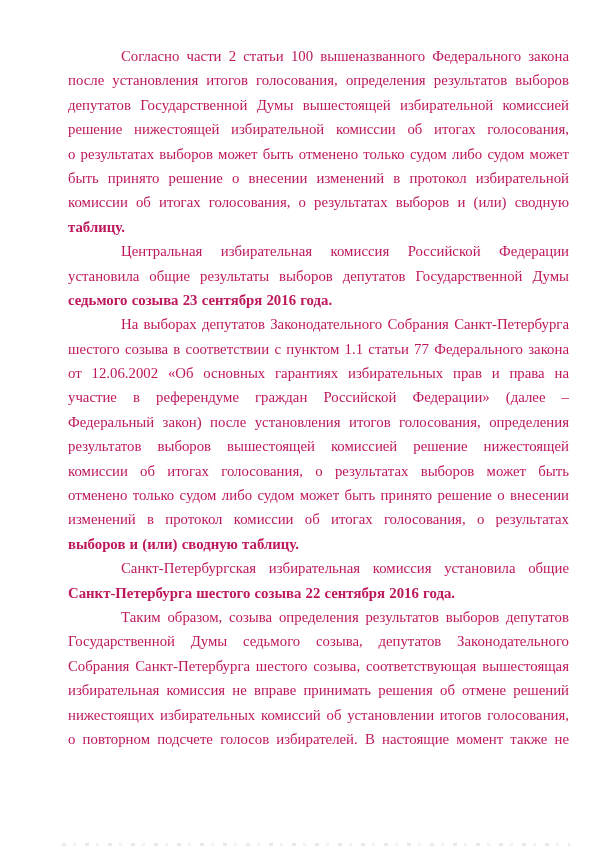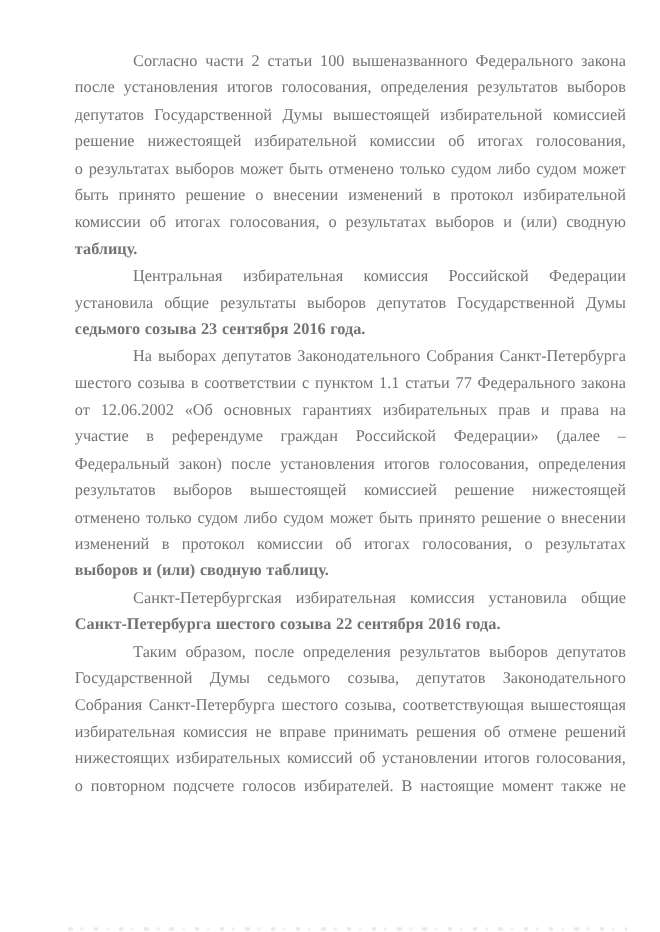--- a/index.html
+++ b/index.html
@@ -56,21 +56,21 @@
       rgba(0, 0, 0, 0) 4px, rgba(0, 0, 0, 0) 11px,
       rgba(40, 40, 40, 0.06) 11px, rgba(40, 40, 40, 0.06) 14px,
       rgba(0, 0, 0, 0) 14px, rgba(0, 0, 0, 0) 23px
     );
   }
 </style>
 </head>
 <body>
 
 <div class="page">
-  <div class="text-block" id="doc-body" style="color: #737373;">
+  <div class="text-block" id="doc-body" style="color: #be185d;">
       <div class="paragraph">
         <div class="line first">Согласно части 2 статьи 100 вышеназванного Федерального закона</div>
         <div class="line">после установления итогов голосования, определения результатов выборов</div>
         <div class="line">депутатов Государственной Думы вышестоящей избирательной комиссией</div>
         <div class="line">решение нижестоящей избирательной комиссии об итогах голосования,</div>
         <div class="line">о результатах выборов может быть отменено только судом либо судом может</div>
         <div class="line">быть принято решение о внесении изменений в протокол избирательной</div>
         <div class="line">комиссии об итогах голосования, о результатах выборов и (или) сводную</div>
         <div class="line lastline">таблицу.</div>
       </div>
@@ -79,30 +79,31 @@
         <div class="line">установила общие результаты выборов депутатов Государственной Думы</div>
         <div class="line lastline">седьмого созыва 23 сентября 2016 года.</div>
       </div>
       <div class="paragraph">
         <div class="line first">На выборах депутатов Законодательного Собрания Санкт-Петербурга</div>
         <div class="line">шестого созыва в соответствии с пунктом 1.1 статьи 77 Федерального закона</div>
         <div class="line">от 12.06.2002 «Об основных гарантиях избирательных прав и права на</div>
         <div class="line">участие в референдуме граждан Российской Федерации» (далее –</div>
         <div class="line">Федеральный закон) после установления итогов голосования, определения</div>
         <div class="line">результатов выборов вышестоящей комиссией решение нижестоящей</div>
+        <div class="line">комиссии об итогах голосования, о результатах выборов может быть</div>
         <div class="line">отменено только судом либо судом может быть принято решение о внесении</div>
         <div class="line">изменений в протокол комиссии об итогах голосования, о результатах</div>
         <div class="line lastline">выборов и (или) сводную таблицу.</div>
       </div>
       <div class="paragraph">
         <div class="line first">Санкт-Петербургская избирательная комиссия установила общие</div>
         <div class="line lastline">Санкт-Петербурга шестого созыва 22 сентября 2016 года.</div>
       </div>
       <div class="paragraph">
-        <div class="line first">Таким образом, после определения результатов выборов депутатов</div>
+        <div class="line first">Таким образом, созыва определения результатов выборов депутатов</div>
         <div class="line">Государственной Думы седьмого созыва, депутатов Законодательного</div>
         <div class="line">Собрания Санкт-Петербурга шестого созыва, соответствующая вышестоящая</div>
         <div class="line">избирательная комиссия не вправе принимать решения об отмене решений</div>
         <div class="line">нижестоящих избирательных комиссий об установлении итогов голосования,</div>
         <div class="line">о повторном подсчете голосов избирателей. В настоящие момент также не</div>
       </div>
     </div>
   <div class="scan-noise"></div>
 </div>
 

